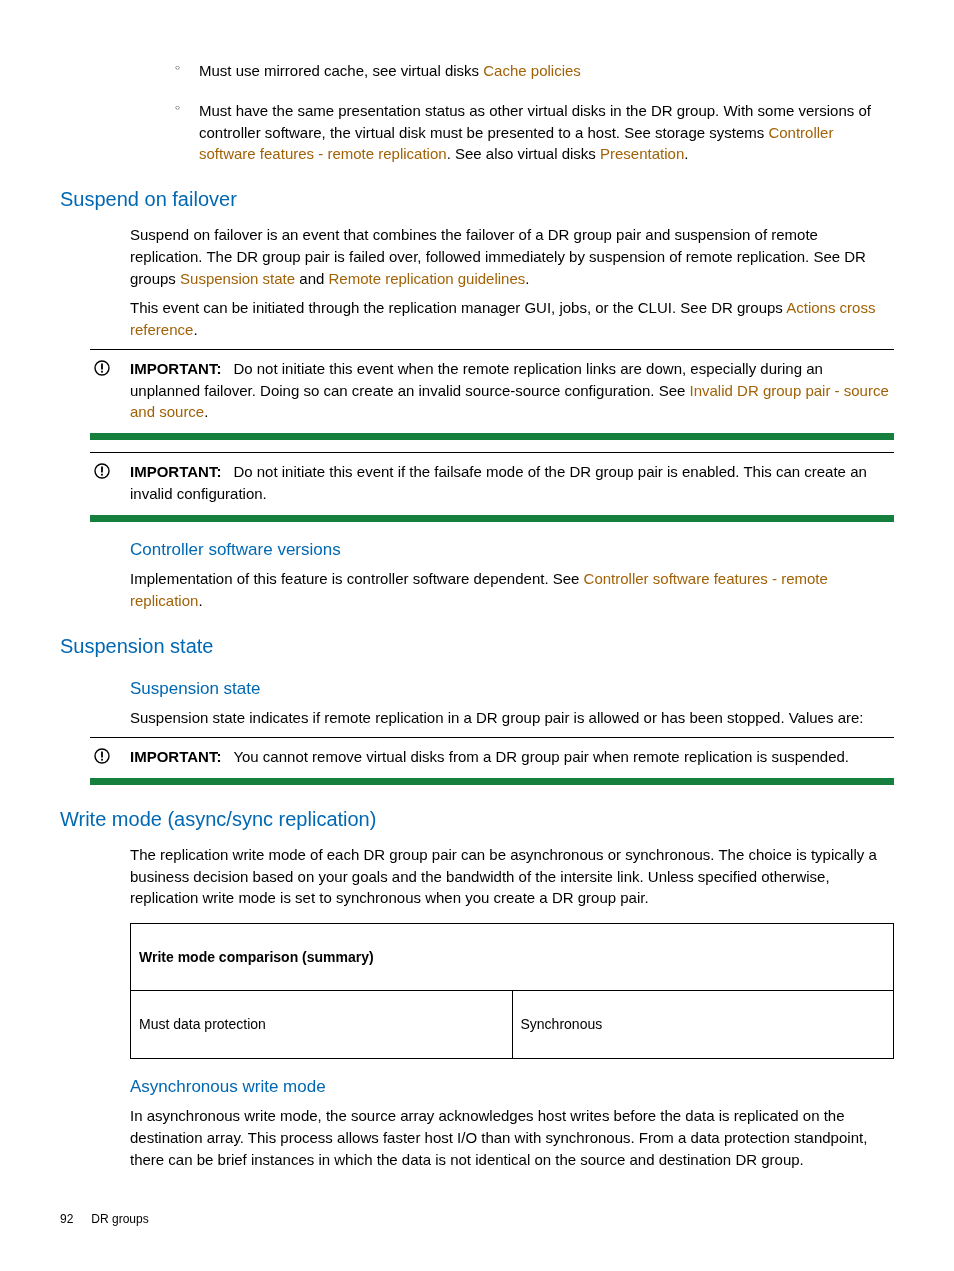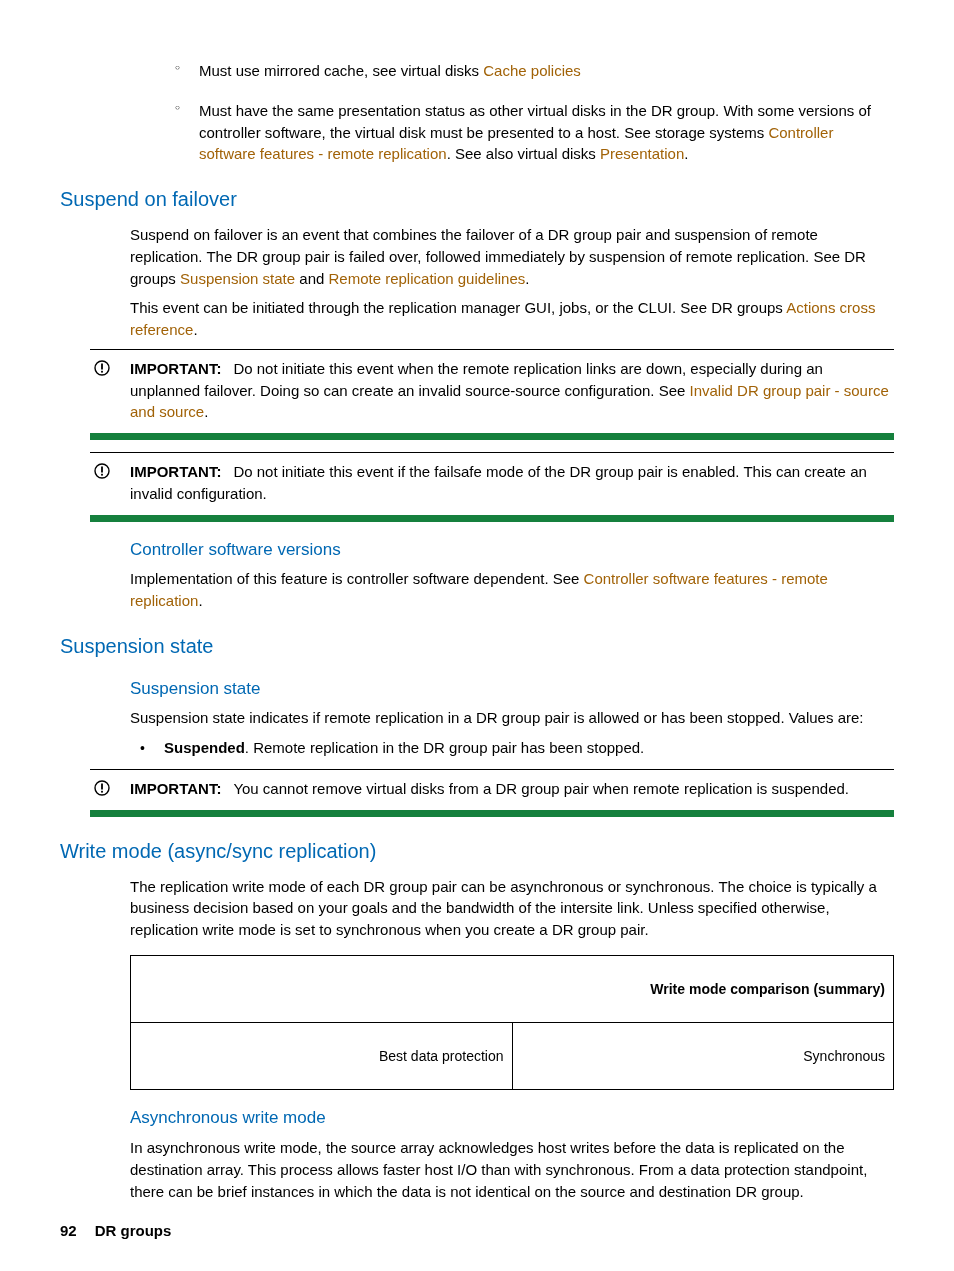--- a/index.html
+++ b/index.html
@@ -42,25 +42,25 @@
   .important-label { font-weight: bold; margin-right: 12px; }
   table.comparison {
     border-collapse: collapse;
     width: calc(100% - 70px);
     margin: 14px 0 14px 70px;
     font-size: 14px;
   }
   table.comparison th, table.comparison td {
     border: 1px solid #000;
     padding: 23px 8px;
-    text-align: right;
+    text-align: left;
     font-weight: normal;
   }
   table.comparison th { font-weight: bold; }
-  .footer { margin-top: 18px; font-size: 15px; font-weight: bold; }
+  .footer { margin-top: 40px; font-size: 12px; }
   .footer .pagenum { margin-right: 18px; }
   .bold { font-weight: bold; }
 </style>
 </head>
 <body>
 
 <ul class="bullet-list">
   <li>
     <span>Must use mirrored cache, see virtual disks </span><a href="#">Cache policies</a>
   </li>
@@ -101,21 +101,20 @@
 
 <h3>Controller software versions</h3>
 <p class="body">
   <span>Implementation of this feature is controller software dependent. See </span><a href="#">Controller software features - remote replication</a><span>.</span>
 </p>
 
 <h2>Suspension state</h2>
 <h3>Suspension state</h3>
 <p class="body">Suspension state indicates if remote replication in a DR group pair is allowed or has been stopped. Values are:</p>
 <ul class="dot-list">
-  <li><span class="bold">Suspended</span><span>. Remote replication in the DR group pair has been stopped.</span></li>
 </ul>
 
 <div class="note-block">
   <span class="icon">
     <svg viewBox="0 0 16 16">
         <circle cx="8" cy="8" r="7" fill="none" stroke="#000" stroke-width="1.4"></circle>
         <rect x="7.1" y="3.5" width="1.8" height="6" fill="#000"></rect>
         <rect x="7.1" y="10.8" width="1.8" height="1.8" fill="#000"></rect>
       </svg>
   </span>
@@ -124,21 +123,21 @@
 
 <h2>Write mode (async/sync replication)</h2>
 <p class="body">The replication write mode of each DR group pair can be asynchronous or synchronous. The choice is typically a business decision based on your goals and the bandwidth of the intersite link. Unless specified otherwise, replication write mode is set to synchronous when you create a DR group pair.</p>
 
 <table class="comparison">
   <tbody>
       <tr>
         <th colspan="2">Write mode comparison (summary)</th>
       </tr>
   <tr>
-    <td style="width:50%">Best data protection</td>
+    <td style="width:50%">Must data protection</td>
     <td>Synchronous</td>
   </tr>
 </tbody>
   </table>
 
 <h3>Asynchronous write mode</h3>
 <p class="body">In asynchronous write mode, the source array acknowledges host writes before the data is replicated on the destination array. This process allows faster host I/O than with synchronous. From a data protection standpoint, there can be brief instances in which the data is not identical on the source and destination DR group.</p>
 
 <div class="footer">
   <span class="pagenum">92</span><span>DR groups</span>

